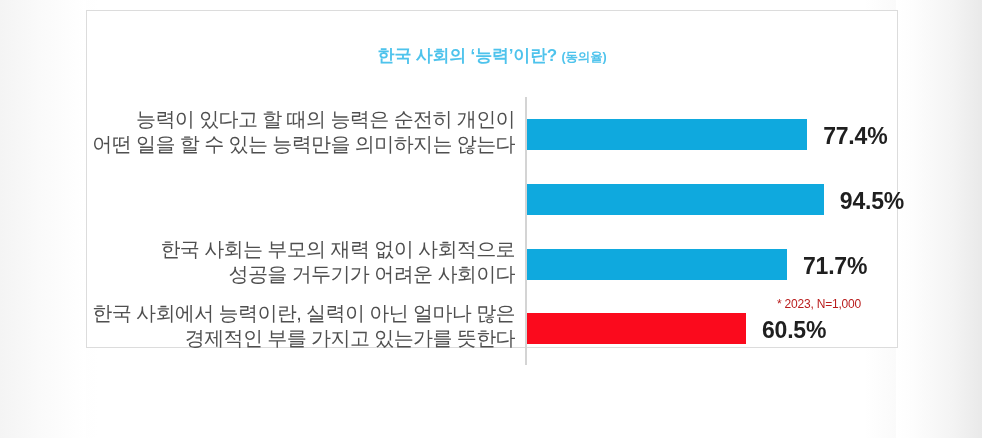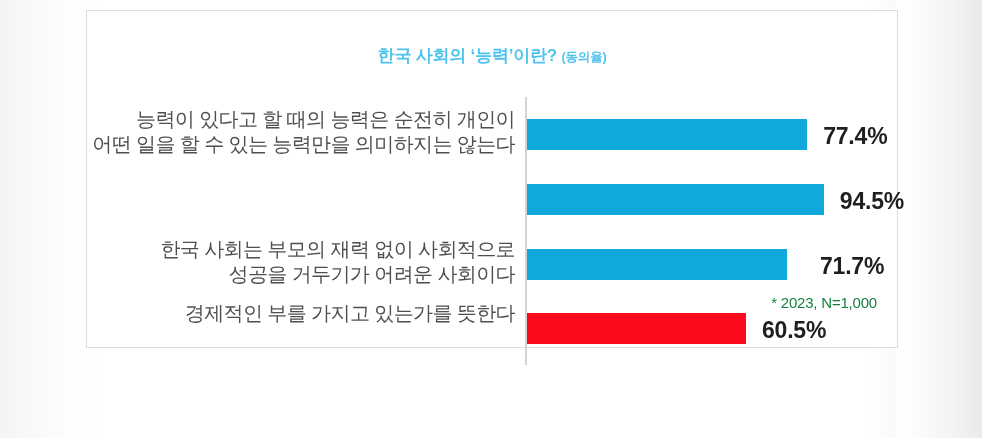--- a/index.html
+++ b/index.html
@@ -138,24 +138,24 @@
     top: 4px;
     color: #1f1f1f;
     font-size: 23px;
     font-weight: bold;
     letter-spacing: -0.2px;
     white-space: nowrap;
   }
 
   .footnote {
     position: absolute;
-    right: 20px;
+    right: 36px;
     bottom: 36px;
-    color: #15803d;
-    font-size: 15px;
+    color: #b91c1c;
+    font-size: 12px;
     letter-spacing: -0.2px;
     white-space: nowrap;
   }
 </style>
 </head>
 <body>
 
 <div class="page">
   <div class="card">
 
@@ -186,26 +186,27 @@
         </div>
       </div>
 
       <div class="row row-2">
         <div class="cat-label">
           <span class="l1">한국 사회는 부모의 재력 없이 사회적으로</span>
           <span class="l2">성공을 거두기가 어려운 사회이다</span>
         </div>
         <div class="bar-wrap">
           <div class="bar" id="bar-2" style="width: 259.554px; background: rgb(15, 169, 222);"></div>
-          <div class="bar-value" id="val-2" style="left: 293px;">71.7%</div>
+          <div class="bar-value" id="val-2" style="left: 276px;">71.7%</div>
         </div>
       </div>
 
       <div class="row row-3">
         <div class="cat-label">
+          <span class="l1">한국 사회에서 능력이란, 실력이 아닌 얼마나 많은</span>
           <span class="l2">경제적인 부를 가지고 있는가를 뜻한다</span>
         </div>
         <div class="bar-wrap">
           <div class="bar red" id="bar-3" style="width: 219.01px; background: rgb(251, 10, 29);"></div>
           <div class="bar-value" id="val-3" style="left: 235.01px;">60.5%</div>
         </div>
       </div>
 
     </div>
 

